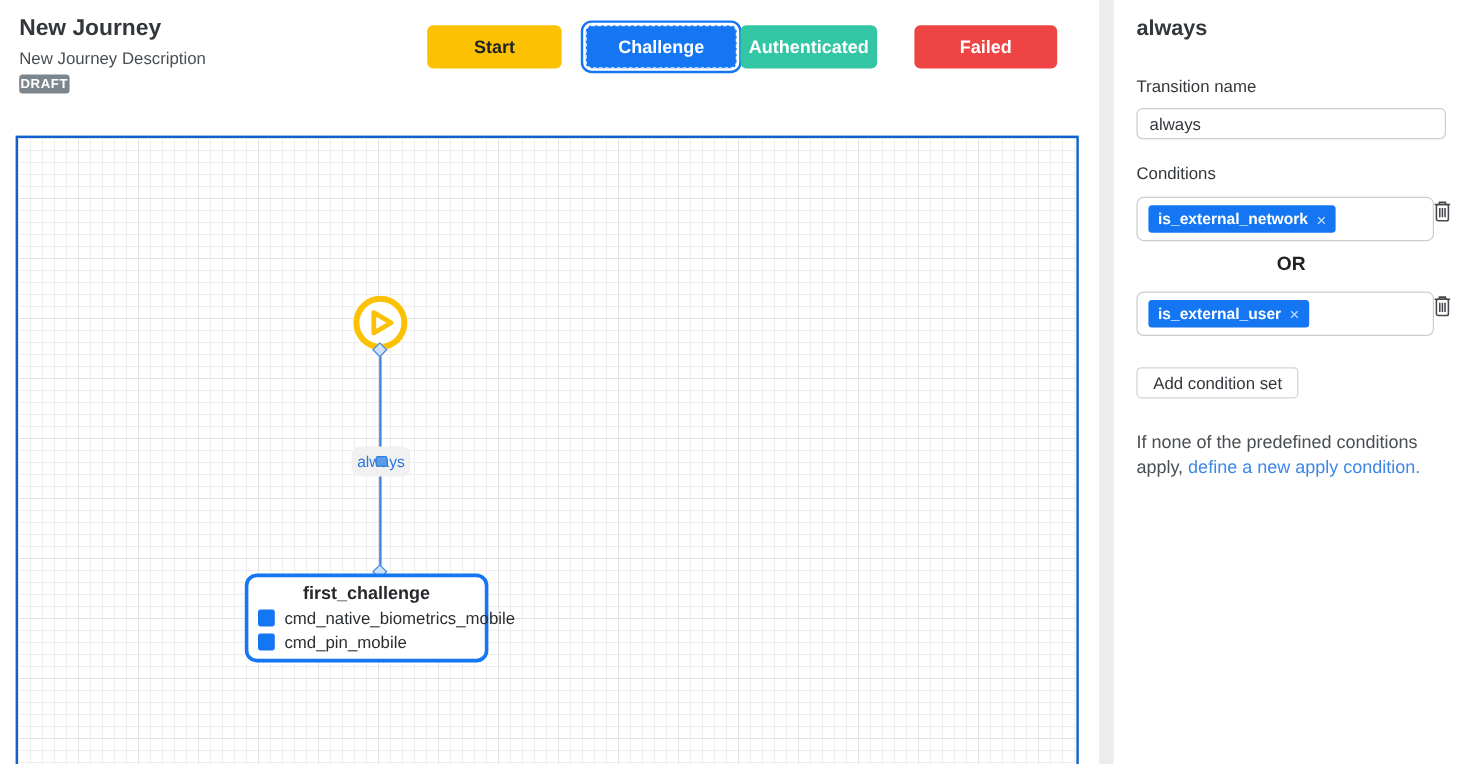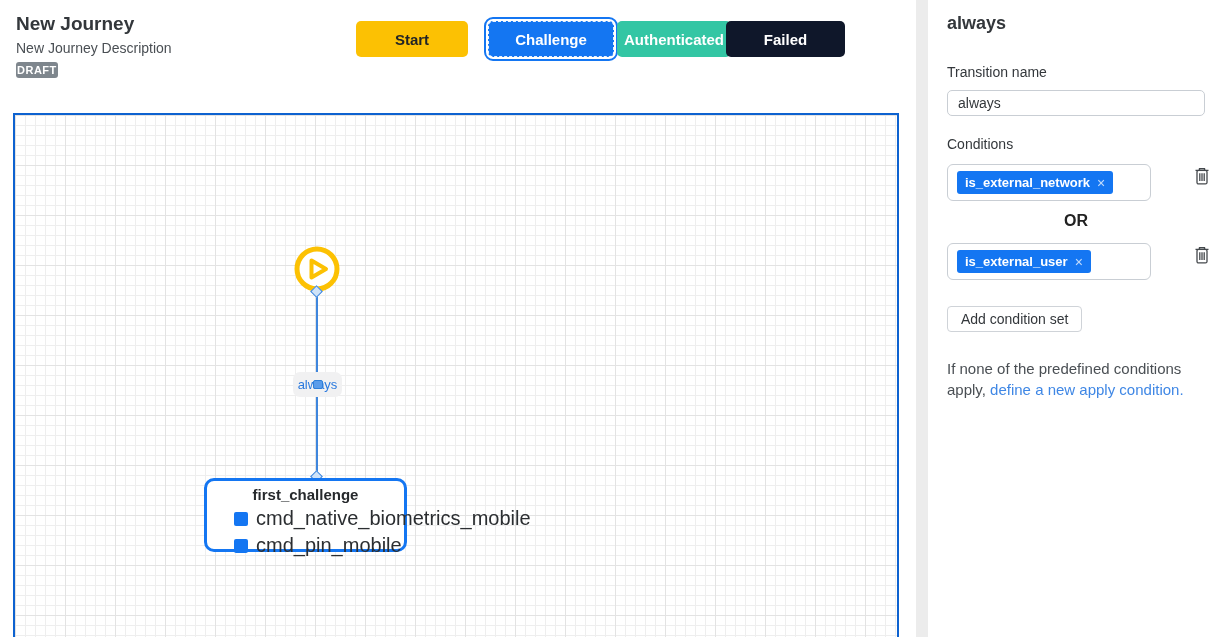--- a/index.html
+++ b/index.html
@@ -26,21 +26,21 @@
     font-family:inherit; font-size:15px; font-weight:700; cursor:pointer;
     display:flex; align-items:center; justify-content:center;
   }
   .btn-start   { left:356px; width:112px; background:#fcc103; color:#1f2328; }
   .btn-challenge {
     left:488px; width:126px; background:#1476f2; color:#ffffff;
     border:1px dashed rgba(255,255,255,.9);
     outline:2px solid #1476f2; outline-offset:2px;
   }
   .btn-auth    { left:617px; width:114px; background:#33c6a4; color:#ffffff; }
-  .btn-failed  { left:726px; width:119px; background:#0f172a; color:#ffffff; }
+  .btn-failed  { left:762px; width:119px; background:#ef4444; color:#ffffff; }
 
   
   .canvas {
     left:13px; top:113px; width:886px; height:600px;
     border:2px solid #0d62d0;
     background-color:#ffffff;
     background-image:
       linear-gradient(#e3e3e3 1px, transparent 1px),
       linear-gradient(90deg, #e3e3e3 1px, transparent 1px),
       linear-gradient(#eeeeee 1px, transparent 1px),
@@ -66,41 +66,41 @@
     background:#5a9cea; border:1px solid #2e7fd9; border-radius:2px;
   }
   .node {
     left:189px; top:363px; width:203px; height:74px;
     background:#ffffff; border:3px solid #1476f2; border-radius:10px;
     padding-top:5px;
   }
   .node-title { text-align:center; font-size:15px; font-weight:700; color:#26292c; }
   .node-item {
     display:flex; align-items:center; gap:8px;
-    padding-left:27px; margin-top:4px; white-space:nowrap;
-    font-size:20px; color:#2b2e31;
+    padding-left:8px; margin-top:4px; white-space:nowrap;
+    font-size:14px; color:#2b2e31;
   }
   .item-square { width:14px; height:14px; background:#1476f2; border-radius:2px; flex:0 0 14px; }
 
   
   .divider { left:916px; top:0; width:12px; height:637px; background:#ececec; }
 
   
   .sb-heading { left:947px; top:13px; font-size:18px; font-weight:700; color:#33373b; }
   .sb-label { font-size:14px; color:#33373b; }
   .lbl-transition { left:947px; top:64px; }
   .transition-input {
     left:947px; top:90px; width:258px; height:26px;
     border:1px solid #c9ced4; border-radius:5px;
     font-family:inherit; font-size:14px; color:#33373b;
     padding:0 10px; background:#fff;
   }
   .lbl-conditions { left:947px; top:136px; }
   .cond-box {
-    left:947px; width:204px; height:37px;
+    left:947px; width:248px; height:37px;
     border:1px solid #c9ced4; border-radius:6px; background:#fff;
     display:flex; align-items:center; padding-left:9px;text-align:center;
   }
   .cond-box-1 { top:164px; }
   .cond-box-2 { top:243px; }
   .chip {
     background:#1476f2; color:#fff; font-size:13px; font-weight:700;
     padding:4px 8px; border-radius:3px;
     display:inline-flex; align-items:center; gap:7px;
   }

